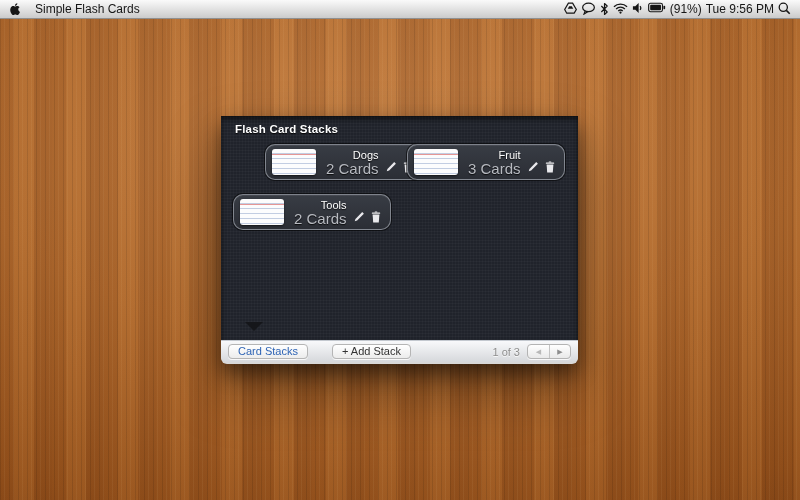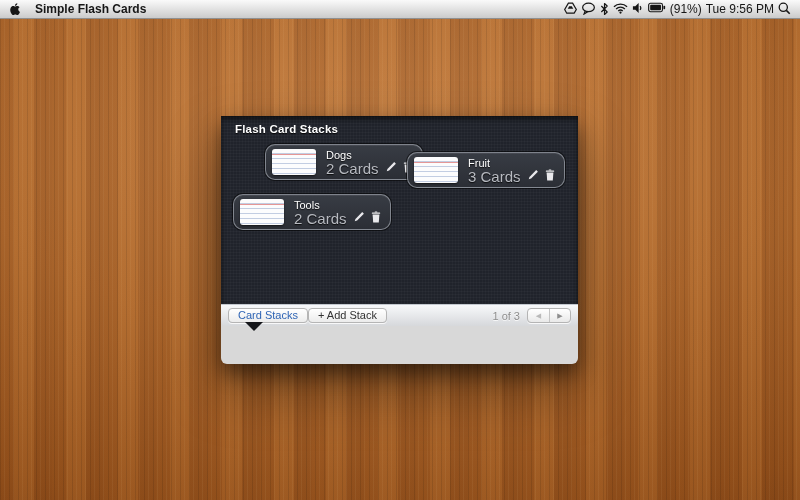--- a/index.html
+++ b/index.html
@@ -16,21 +16,21 @@
 
   
   .menubar {
     position:absolute; left:0; top:0; width:800px; height:19px;
     background:linear-gradient(#fafafa,#cbcbcb);
     border-bottom:1px solid #8f8f8f;
     display:flex; align-items:center;
     font-size:12px; color:#161616; padding:0 9px;
   }
   .menubar .apple { display:flex; align-items:center; margin-right:14px; }
-  .menubar .appname { font-weight:bold; margin-right:28px; }
+  .menubar .appname { font-weight:normal; margin-right:28px; }
   .menubar .menus { display:flex; gap:18px; }
   .menubar .menu-item { cursor:default; }
   .status-area { margin-left:auto; display:flex; align-items:flex-start; gap:4px; }
   .status-area .txt { font-size:12px; color:#161616; }
   .sicon { display:flex; align-items:center; }
 
   
   .window {
     position:absolute; left:221px; top:116px; width:357px; height:248px;
     border-radius:6px;
@@ -52,41 +52,42 @@
     position:absolute; left:0; right:0; text-align:center;
     font-size:11px; color:#3f3f3f; text-shadow:0 1px 0 rgba(255,255,255,0.85);
   }
   .grip {
     position:absolute; right:5px; top:5px; width:10px; height:10px;
     background:repeating-linear-gradient(135deg, #8d8d8d 0 1px, transparent 1px 3px);
   }
 
   
   .content {
-    position:relative; height:188px;
+    position:relative; height:224px;
     background-color:#20232b;
     background-image:
       repeating-linear-gradient(0deg, rgba(255,255,255,0.028) 0 1px, transparent 1px 3px),
       repeating-linear-gradient(90deg, rgba(255,255,255,0.022) 0 1px, transparent 1px 3px);
     box-shadow:inset 0 3px 5px rgba(0,0,0,0.6);
+    text-align:right;
   }
   .content-header {
     position:absolute; left:14px; top:7px;
     font-size:11.5px; font-weight:bold; color:#ffffff;
     text-shadow:0 1px 1px rgba(0,0,0,0.9); letter-spacing:0.2px;
   }
   .stack-card {
     position:absolute; width:158px; height:36px; border-radius:10px;
     background:linear-gradient(#383c44,#2b2e35);
     border:1px solid rgba(195,200,210,0.55);
     box-shadow:0 0 0 1px rgba(0,0,0,0.55), inset 0 1px 0 rgba(255,255,255,0.07);
     display:flex; align-items:center; padding:0 9px 0 6px;
   }
   .card-1 { left:12px; top:28px;margin-left:32px; }
-  .card-2 { left:186px; top:36px; }
+  .card-2 { left:186px; top:28px; }
   .card-3 { left:12px; top:78px; }
   .index-card {
     width:44px; height:26px; border-radius:3px; background:#fcfcfd;
     background-image:
       linear-gradient(180deg, transparent 0 5px, rgba(226,140,140,0.9) 5px 6px, transparent 6px),
       repeating-linear-gradient(180deg, transparent 0 4px, #c2cde2 4px 5px);
     box-shadow:0 1px 2px rgba(0,0,0,0.55);
   }
   .stack-info { margin-left:10px; line-height:14px; }
   .stack-name { font-size:11px; color:#ffffff; text-shadow:0 1px 1px rgba(0,0,0,0.8); }
@@ -98,21 +99,21 @@
     width:0; height:0;
     border-left:9px solid transparent; border-right:9px solid transparent;
     border-top:9px solid #15161a;
   }
 
   
   .toolbar {
     height:22px; border-radius:0 0 5px 5px;
     background:linear-gradient(#f8f9fb,#d6d8db);
     border-top:1px solid #c3c8cf;
-    display:flex; align-items:center; padding:8px 7px; gap:0;
+    display:flex; align-items:center; padding:8px 7px; gap:24px;
     position:relative;
   }
   .tbtn {
     height:15px; padding:0 9px; border:1px solid #b5b5b5; border-radius:4px;
     background:linear-gradient(#ffffff,#ececec);
     font-size:11px; line-height:13px; display:flex; align-items:center;
     box-shadow:0 1px 0 rgba(255,255,255,0.8); cursor:default;
     font-family:"Liberation Sans", sans-serif;
   }
   .tbtn.cardstacks { color:#2e64b5; }

